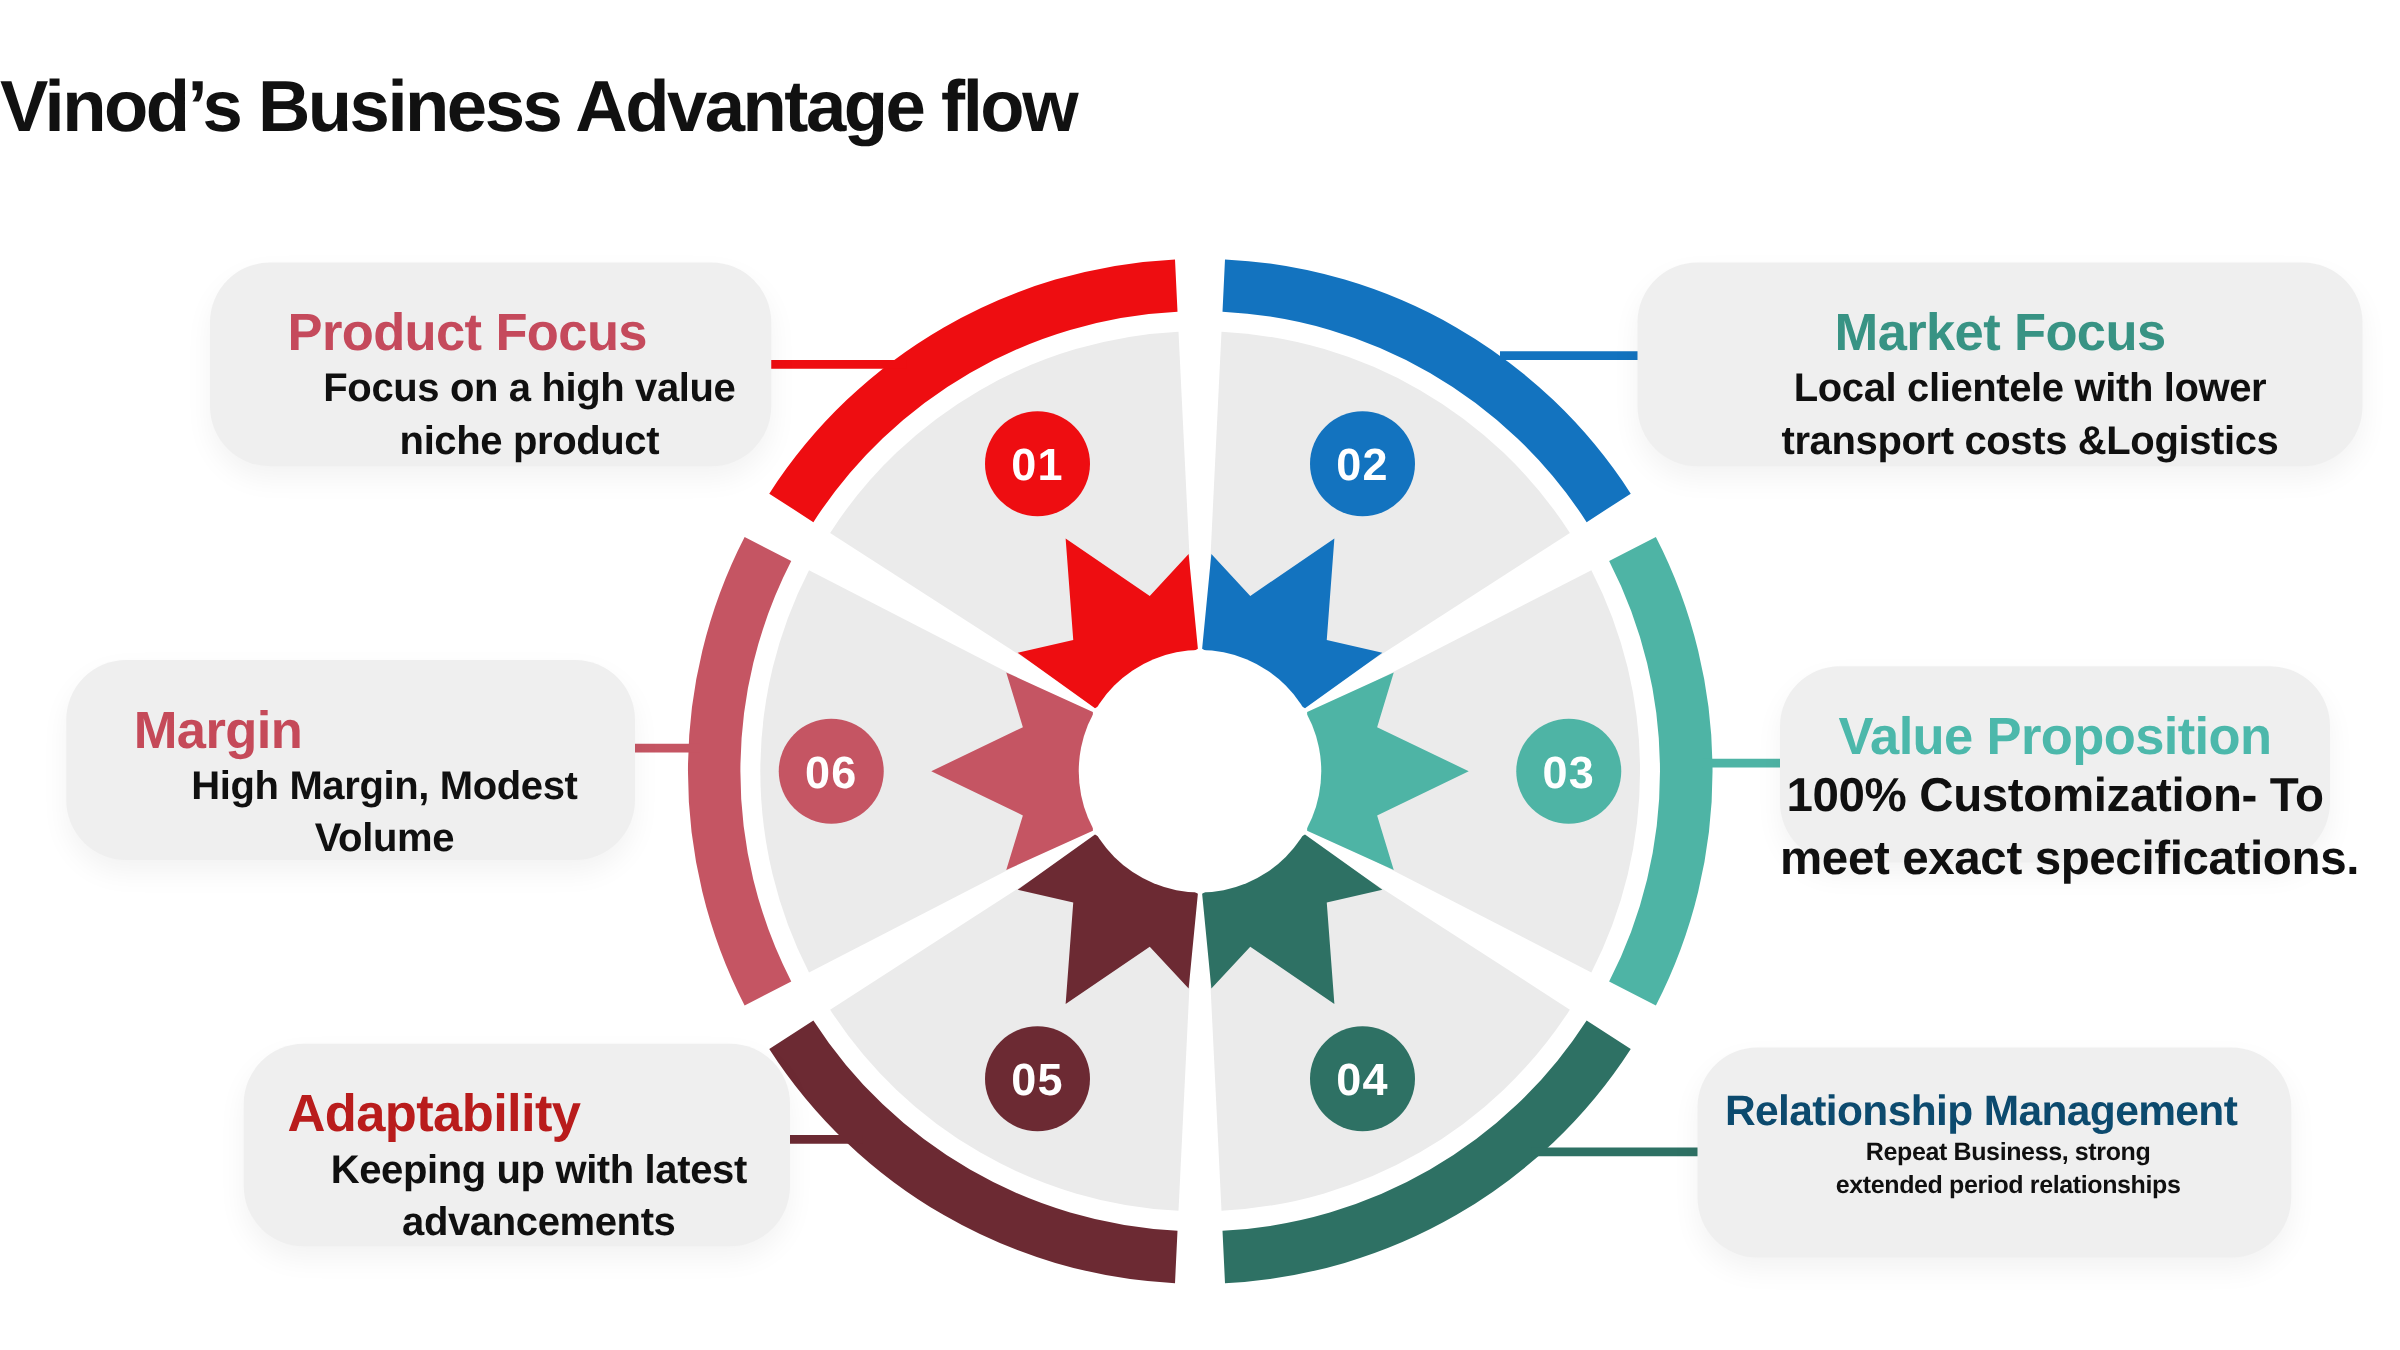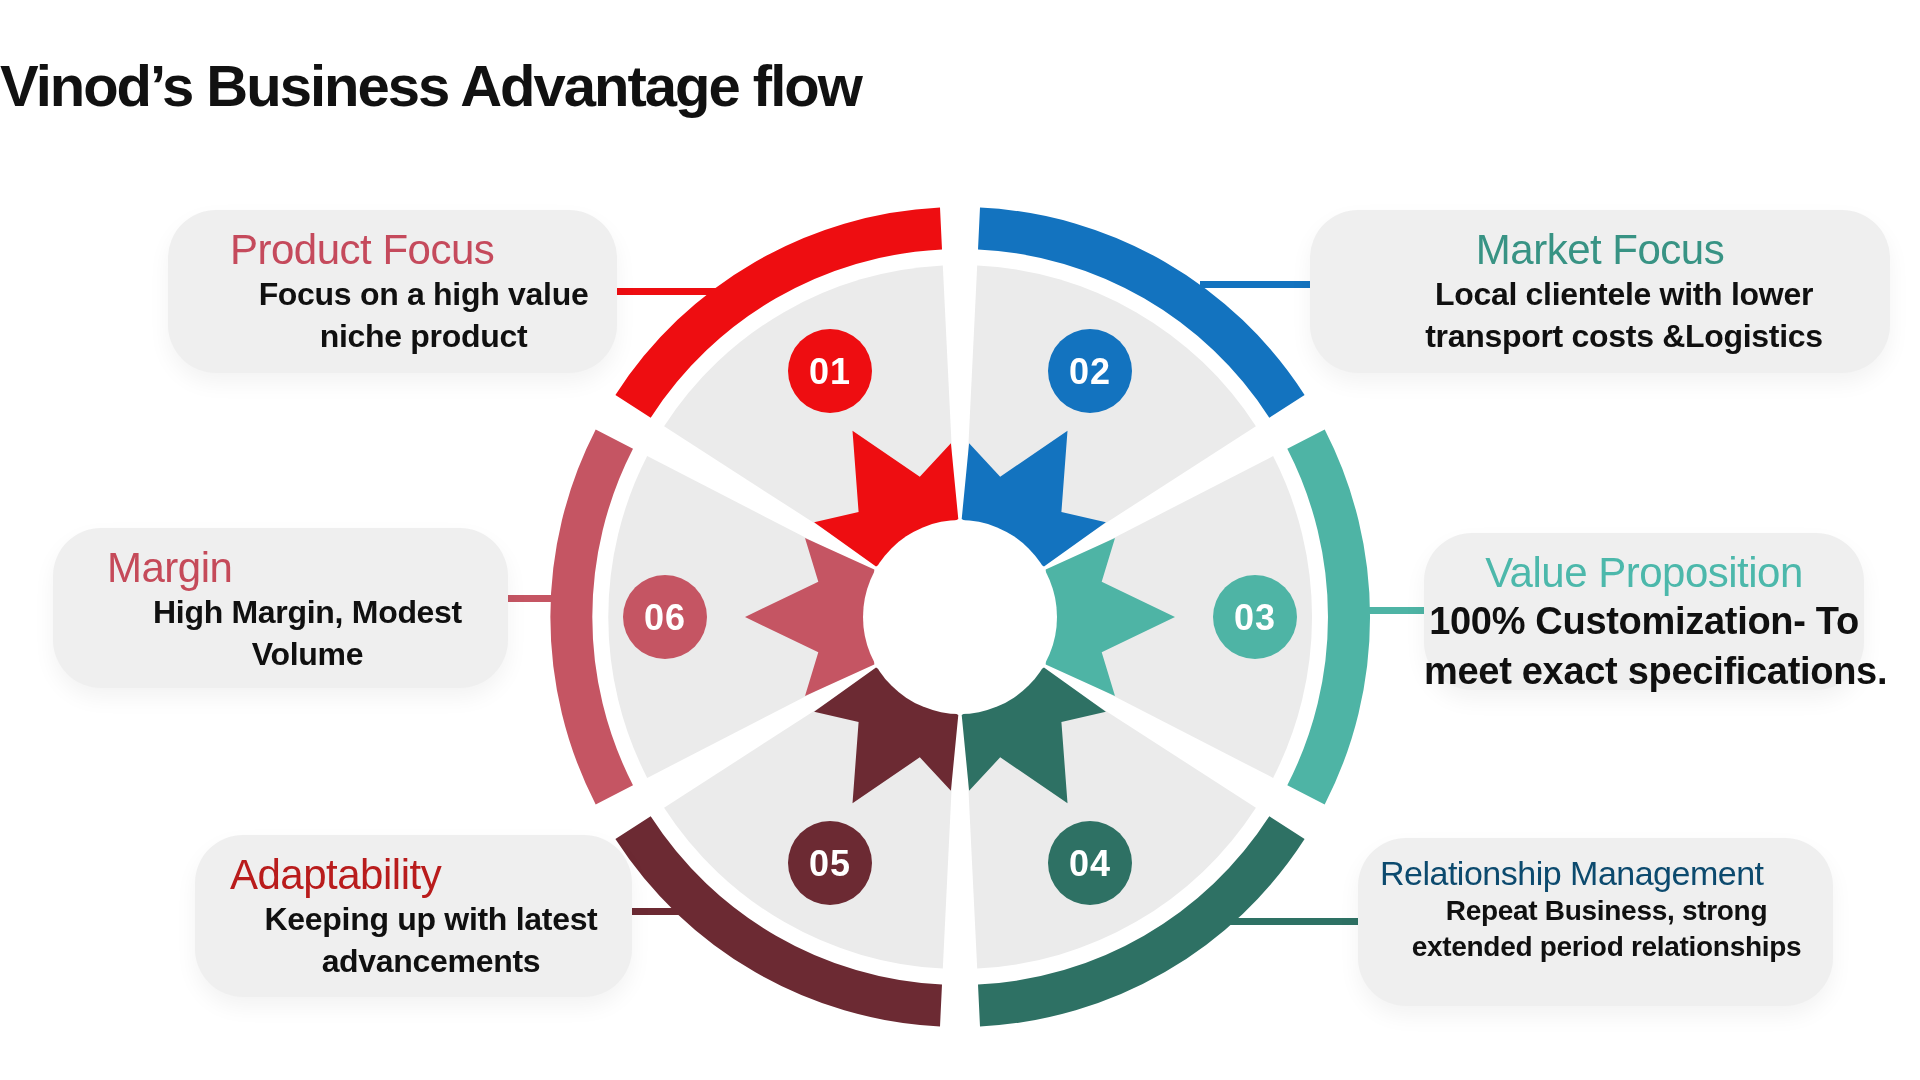--- a/index.html
+++ b/index.html
@@ -21,37 +21,37 @@
     font-size:36px;font-weight:bold;fill:#ffffff;letter-spacing:1px;
   }
   .callout{
     position:absolute;
     background:#efefef;
     border-radius:48px;
     box-shadow:0 10px 22px rgba(0,0,0,0.05);
     box-sizing:border-box;
   }
   .c-title{
-    font-size:42px;font-weight:normal;letter-spacing:-0.5px;
-    line-height:1.15;margin-top:16px;white-space:nowrap;
+    font-size:42px;font-weight:bold;letter-spacing:-0.5px;
+    line-height:1.15;margin-top:32px;white-space:nowrap;
   }
   .c-line{
     font-size:32px;font-weight:bold;letter-spacing:-0.3px;
     color:#101010;line-height:1.3;white-space:nowrap;text-align:center;
   }
   
   .pf{left:168px;top:210px;width:449px;height:163px;padding-left:62px;}
   .mf{left:1310px;top:210px;width:580px;height:163px;}
   .mf .c-title{text-align:center;}
   .mf .c-line{padding-left:48px;}
   .vp{left:1424px;top:533px;width:440px;height:157px;text-align:center;}
   .vp .c-line{font-size:38px;}
   .rm{left:1358px;top:838px;width:475px;height:168px;padding-left:22px;}
   .rm .c-title{font-size:34px;}
-  .rm .c-line{font-size:28px;}
+  .rm .c-line{font-size:20px;}
   .ad{left:195px;top:835px;width:437px;height:162px;padding-left:35px;}
   .mg{left:53px;top:528px;width:455px;height:160px;padding-left:54px;}
   .conn{position:absolute;height:7px;}
   .conn-pf{left:610px;top:288px;width:115px;}
   .conn-mf{left:1200px;top:281px;width:115px;}
   .conn-mg{left:497px;top:595px;width:63px;}
   .conn-vp{left:1362px;top:607px;width:78px;}
   .conn-ad{left:613px;top:908px;width:77px;}
   .conn-rm{left:1225px;top:918px;width:140px;}
 </style>

